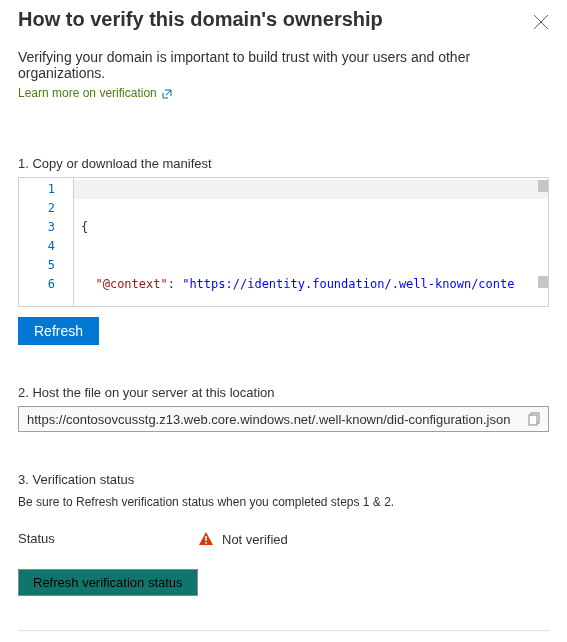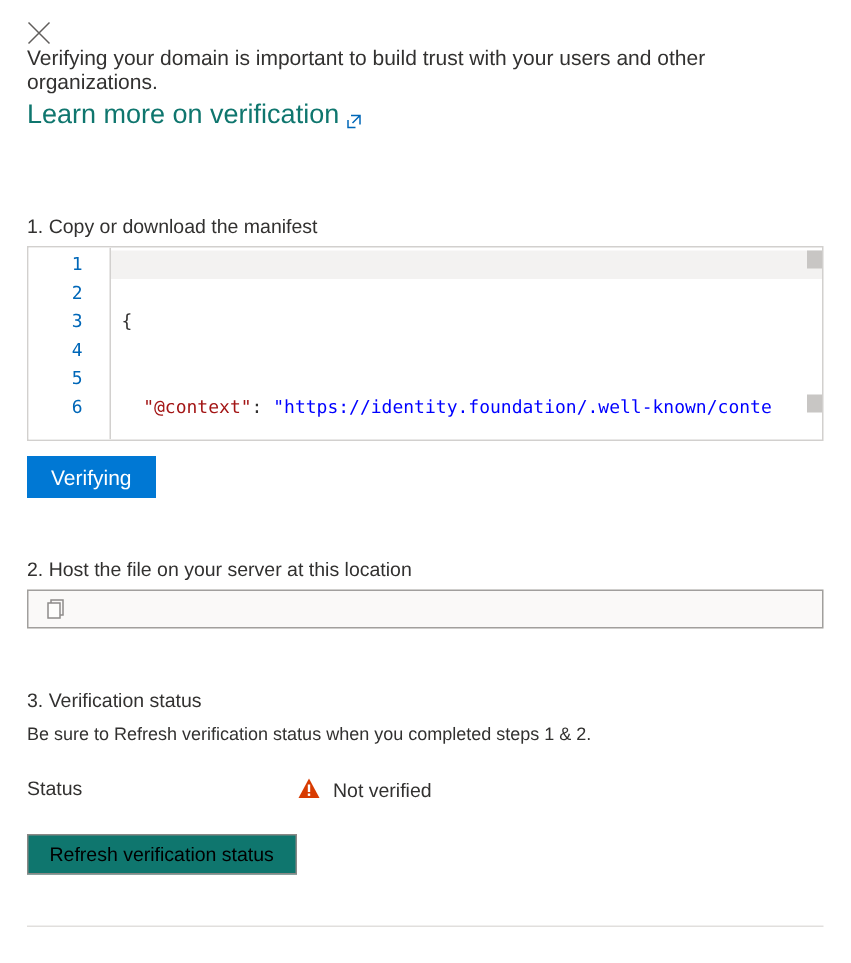--- a/index.html
+++ b/index.html
@@ -25,23 +25,23 @@
     color: #323130;
   }
   .close {
     width: 16px; height: 16px;
     cursor: pointer;
     margin-top: 6px;
   }
   .close svg { display:block; }
   .intro { font-size: 14px; margin-bottom: 4px; }
   .link {
-    color: #0f766e;
+    color: #4d7c0f;
     text-decoration: none;
-    font-size: 18px;
+    font-size: 12px;
     display: inline-flex;
     align-items: flex-end;
     gap: 4px;
     cursor: pointer;
   }
   .link .ext { width:12px; height:12px; }
   h2 {
     font-size: 13px;
     font-weight: 400;
     margin: 40px 0 6px 0;
@@ -149,20 +149,21 @@
     border-top: 1px solid #e1dfdd;
     margin-top: 34px;
   }
 </style>
 </head>
 <body>
 
 
 
 <div class="header">
+  <h1>How to verify this domain's ownership</h1>
   <div class="close">
     <svg viewBox="0 0 16 16">
         <path d="M1 1 L15 15 M15 1 L1 15" stroke="#605e5c" stroke-width="1"></path>
       </svg>
   </div>
 </div>
 
 <div class="intro">Verifying your domain is important to build trust with your users and other organizations.</div>
 <a class="link">
   <span>Learn more on verification</span>
@@ -188,24 +189,25 @@
     
     
     
     
   </div>
   <div class="vscroll">
     <div class="thumb" style="top:2px"></div>
     <div class="thumb" style="bottom:18px"></div>
   </div>
 </div>
-<button class="btn-primary">Verifying</button>
+<button class="btn-primary">Refresh</button>
 
 <h2>2. Host the file on your server at this location</h2>
 <div class="readonly-row">
+  <span class="url">https://contosovcusstg.z13.web.core.windows.net/.well-known/did-configuration.json</span>
   <svg class="copy-icon" viewBox="0 0 14 14">
       <rect x="3" y="1" width="8" height="10" fill="none" stroke="#605e5c"></rect>
       <rect x="1" y="3" width="8" height="10" fill="#fff" stroke="#605e5c"></rect>
     </svg>
 </div>
 
 <h2>3. Verification status</h2>
 <div class="step3-note">Be sure to Refresh verification status when you completed steps 1 &amp; 2.</div>
 <div class="status-row">
   <span class="status-label">Status</span>

